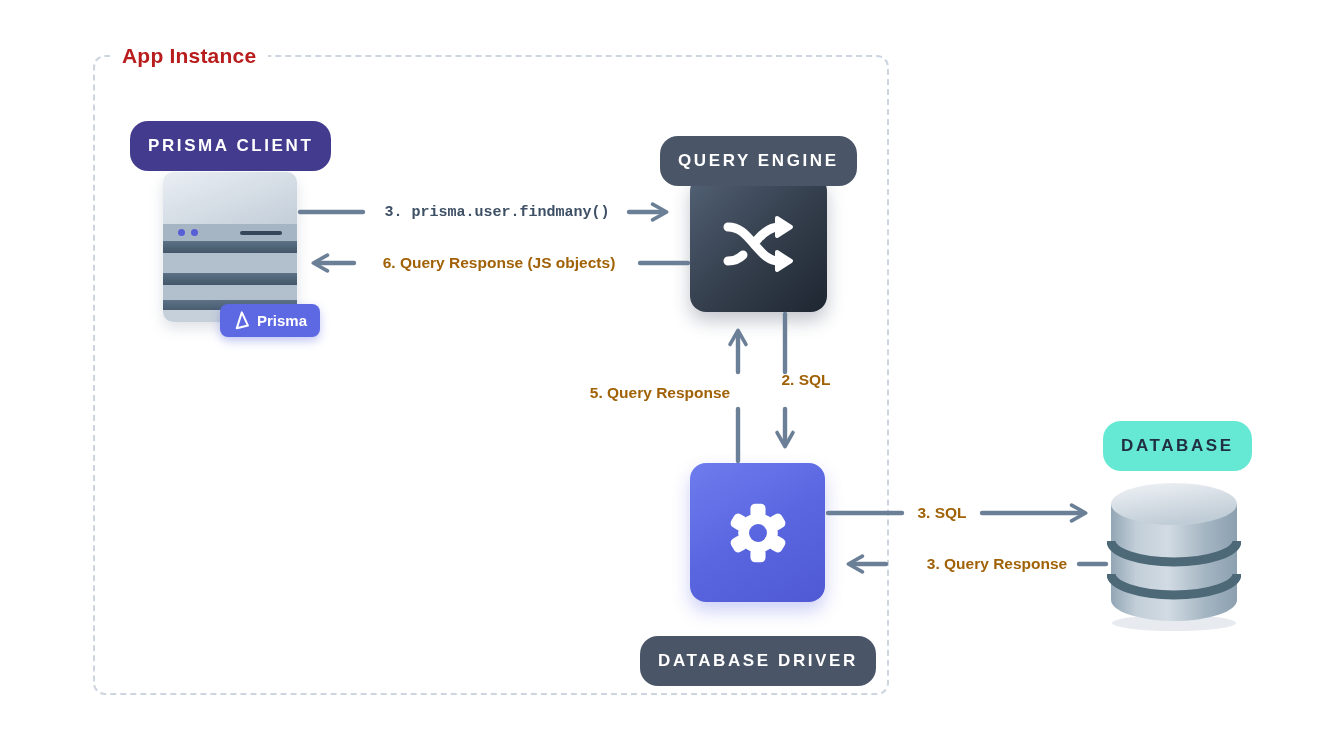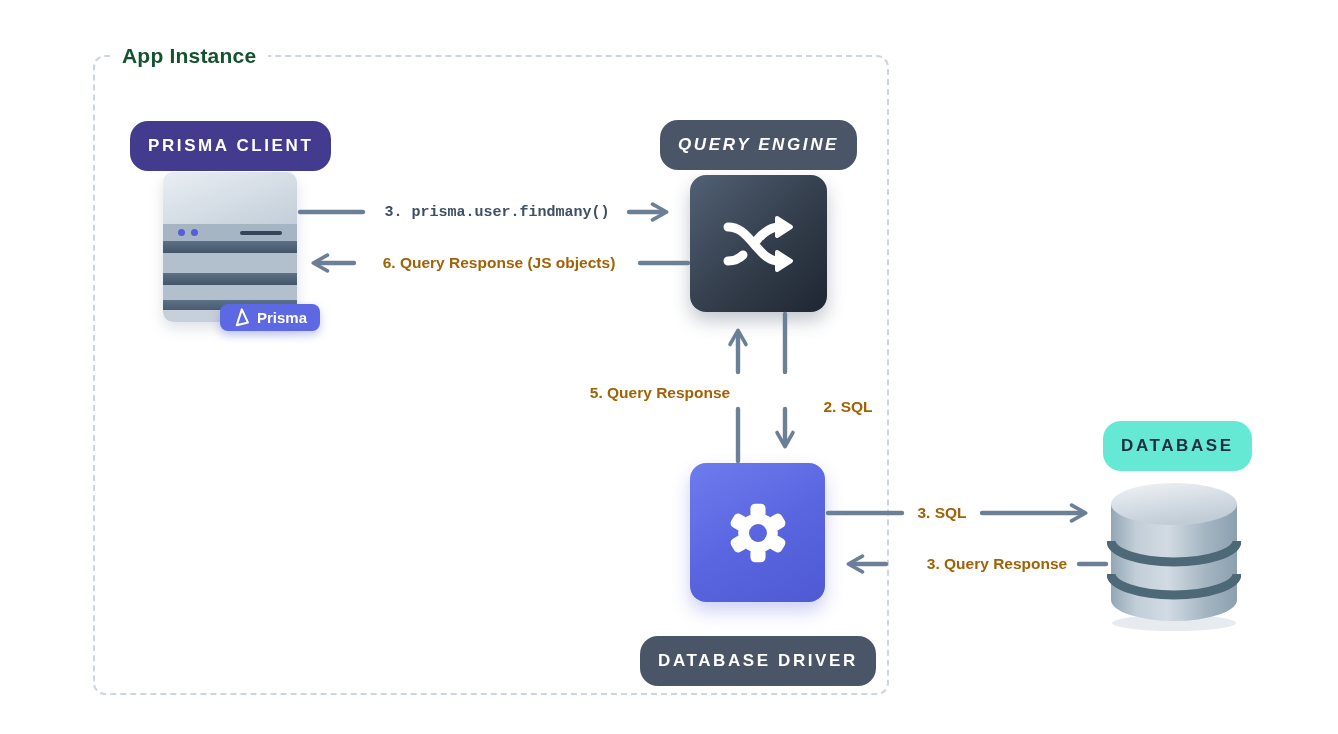--- a/index.html
+++ b/index.html
@@ -12,21 +12,21 @@
   .stage { position: absolute; inset: 0; width: 1338px; height: 734px; }
 
   
   .app-box {
     position: absolute; left: 93px; top: 55px; width: 796px; height: 640px;
     border: 2px dashed #cdd6e0; border-radius: 12px;
   }
   .app-title {
     position: absolute; left: 110px; top: 42px;
     background: #ffffff; padding: 2px 12px;
-    font-size: 21px; font-weight: bold; color: #14532d; letter-spacing: .2px;
+    font-size: 21px; font-weight: bold; color: #b91c1c; letter-spacing: .2px;
     z-index: 5;
   }
 
   
   .pill {
     position: absolute; height: 50px; border-radius: 18px;
     display: flex; align-items: center; padding: 0 18px;
     font-size: 17px; font-weight: bold; letter-spacing: 2.6px;
     color: #ffffff; z-index: 6; white-space: nowrap;
   }
@@ -46,21 +46,21 @@
   .srv-dot:first-child { margin-left: 15px; }
   .srv-slot   { width: 42px; height: 4px; border-radius: 2px; background: #33465a; margin-left: auto; margin-right: 15px; }
   .srv-dark   { height: 12px; background: linear-gradient(180deg,#5d7286,#43566a); }
   .srv-light  { height: 20px; background: #b2bfcc; }
   .srv-light2 { height: 15px; background: #b2bfcc; }
   .srv-dark2  { height: 10px; background: linear-gradient(180deg,#5d7286,#4a5d71); }
   .srv-bottom { flex: 1; background: #c6d0da; }
 
   
   .prisma-badge {
-    position: absolute; left: 220px; top: 304px; height: 27px;
+    position: absolute; left: 220px; top: 304px; height: 33px;
     background: #5d68e3; border-radius: 8px; z-index: 7;
     display: flex; align-items: center; gap: 7px; padding: 0 13px;
     color: #ffffff; font-size: 15px; font-weight: bold;
     box-shadow: 0 4px 10px rgba(80,95,220,.35);
   }
 
   
   .engine-box {
     position: absolute; left: 690px; top: 175px; width: 137px; height: 137px;
     border-radius: 16px;
@@ -135,21 +135,21 @@
       </g>
 
       <g>
         <path d="M886,564 H851" marker-end="url(#chev)"></path>
         <path d="M1079,564 H1106"></path>
       </g>
     </g>
   </svg>
 
   <div class="flow-label mono" style="left:497px; top:212px;">3. prisma.user.findmany()</div>
-  <div class="flow-label" style="left:806px; top:407px;margin-left:42px;">2. SQL</div>
+  <div class="flow-label" style="left:806px; top:380px;">2. SQL</div>
   <div class="flow-label" style="left:942px; top:513px;">3. SQL</div>
   <div class="flow-label" style="left:997px; top:564px;">3. Query Response</div>
   <div class="flow-label" style="left:660px; top:393px;">5. Query Response</div>
   <div class="flow-label" style="left:499px; top:263px;">6. Query Response (JS objects)</div>
 
   <div class="pill indigo" style="left:130px; top:121px;">PRISMA CLIENT</div>
 
   <div class="server">
     <div class="srv-top"></div>
     <div class="srv-dots">
@@ -165,21 +165,21 @@
     <div class="srv-bottom"></div>
   </div>
 
   <div class="prisma-badge">
     <svg width="17" height="19" viewBox="0 0 24 28">
       <path d="M12.5 2 L21.5 21.5 L5 25.5 Z" fill="none" stroke="#ffffff" stroke-width="3" stroke-linejoin="round"></path>
     </svg>
     <span>Prisma</span>
   </div>
 
-  <div class="pill slate" style="left:660px; top:120px;font-style:italic;">QUERY ENGINE</div>
+  <div class="pill slate" style="left:660px; top:136px;">QUERY ENGINE</div>
 
   <div class="engine-box">
     <svg width="76" height="66" viewBox="0 0 76 66">
       <g stroke="#ffffff" stroke-width="9" stroke-linecap="round" fill="none">
         <path d="M7,16 C19,16 25,24 33,33 C41,42 47,50 58,50"></path>
         <path d="M7,50 C13,50 18,48 22,44"></path>
         <path d="M36,29 C42,22 49,16 58,16"></path>
       </g>
       <path d="M56,41 L70,50 L56,59 Z" fill="#ffffff" stroke="#ffffff" stroke-width="4" stroke-linejoin="round"></path>
       <path d="M56,7 L70,16 L56,25 Z" fill="#ffffff" stroke="#ffffff" stroke-width="4" stroke-linejoin="round"></path>

